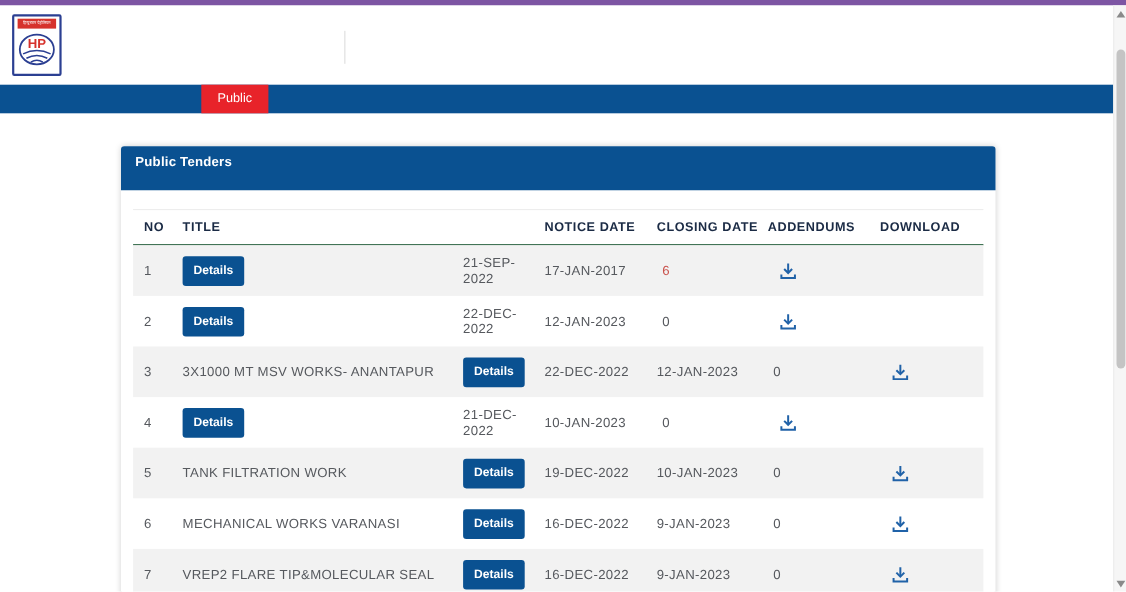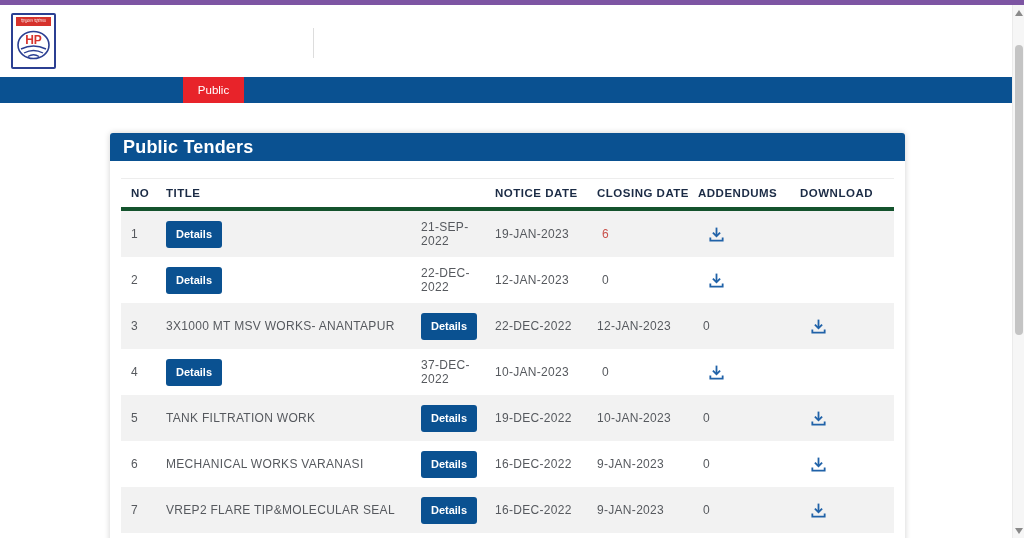--- a/index.html
+++ b/index.html
@@ -29,27 +29,27 @@
   .header-divider { position:absolute; left:313px; top:23px; width:1px; height:30px; background:#dddddd; }
 
   
   .navbar { position:absolute; left:0; top:77px; width:1024px; height:26px; background:#0a5191; }
   .search-btn { position:absolute; left:183px; top:0; width:61px; height:26px; background:#e8232a;
     color:#fff; border:none; font-size:11.5px; font-family:inherit; cursor:pointer; }
 
   
   .card { position:absolute; left:110px; top:133px; width:795px; height:420px; background:#fff;
     box-shadow:0 0 6px rgba(0,0,0,0.18); border-radius:3px; }
-  .panel-header { height:28px; background:#0a5191; border-radius:3px 3px 0 0; color:#fff;
-    font-size:18px; font-weight:bold; line-height:28px; padding-left:13px; letter-spacing:0.2px; }
+  .panel-header { height:40px; background:#0a5191; border-radius:3px 3px 0 0; color:#fff;
+    font-size:12px; font-weight:bold; line-height:28px; padding-left:13px; letter-spacing:0.2px; }
 
   .tbl { margin:17px 11px 0 11px; }
   .thead, .trow { display:grid; grid-template-columns:35px 255px 74px 102px 101px 102px 1fr;
     padding-left:10px; align-items:center; }
-  .thead { height:33px; border-top:1px solid #ededed; border-bottom:4px solid #14532d;
+  .thead { height:33px; border-top:1px solid #ededed; border-bottom:1px solid #14532d;
     font-size:11.5px; font-weight:bold; color:#1b2b45; letter-spacing:0.5px; }
   .trow { height:46px; font-size:12px; color:#56595e; letter-spacing:0.3px; }
   .trow:nth-child(odd) { background:#f2f2f2; }
 
   .details-btn { width:56px; height:27px; background:#0a5191; color:#fff; border:none;
     border-radius:3px; font-size:11px; font-weight:bold; font-family:inherit; cursor:pointer; }
   .addendum-red { color:#c9504a; }
   .cell-addendums { padding-left:5px; }
   .dl-btn { background:none; border:none; cursor:pointer; padding:0; margin-left:8px;
     width:20px; height:20px; display:flex; align-items:center; justify-content:center; }
@@ -101,21 +101,21 @@
         <div>ADDENDUMS</div>
         <div>DOWNLOAD</div>
       </div>
       <div>
     <div class="trow">
       <div>1</div>
       <div>
         <button class="details-btn">Details</button>
       </div>
       <div>21-SEP-2022</div>
-      <div>19-JAN-2023</div>
+      <div>17-JAN-2017</div>
       <div class="cell-addendums addendum-red">6</div>
       <div>
         <button class="dl-btn">
           <svg width="17" height="17" viewBox="0 0 16 16">
             <line x1="8" y1="1.5" x2="8" y2="9" stroke="#2062a8" stroke-width="1.7"></line>
             <polyline points="4.6,6.2 8,9.6 11.4,6.2" fill="none" stroke="#2062a8" stroke-width="1.7"></polyline>
             <path d="M2.2,10.8 v3 h11.6 v-3" fill="none" stroke="#2062a8" stroke-width="1.7"></path>
           </svg>
         </button>
       </div>
@@ -158,21 +158,21 @@
           </svg>
         </button>
       </div>
     </div>
 
     <div class="trow">
       <div>4</div>
       <div>
         <button class="details-btn">Details</button>
       </div>
-      <div>37-DEC-2022</div>
+      <div>21-DEC-2022</div>
       <div>10-JAN-2023</div>
       <div class="cell-addendums">0</div>
       <div>
         <button class="dl-btn">
           <svg width="17" height="17" viewBox="0 0 16 16">
             <line x1="8" y1="1.5" x2="8" y2="9" stroke="#2062a8" stroke-width="1.7"></line>
             <polyline points="4.6,6.2 8,9.6 11.4,6.2" fill="none" stroke="#2062a8" stroke-width="1.7"></polyline>
             <path d="M2.2,10.8 v3 h11.6 v-3" fill="none" stroke="#2062a8" stroke-width="1.7"></path>
           </svg>
         </button>

